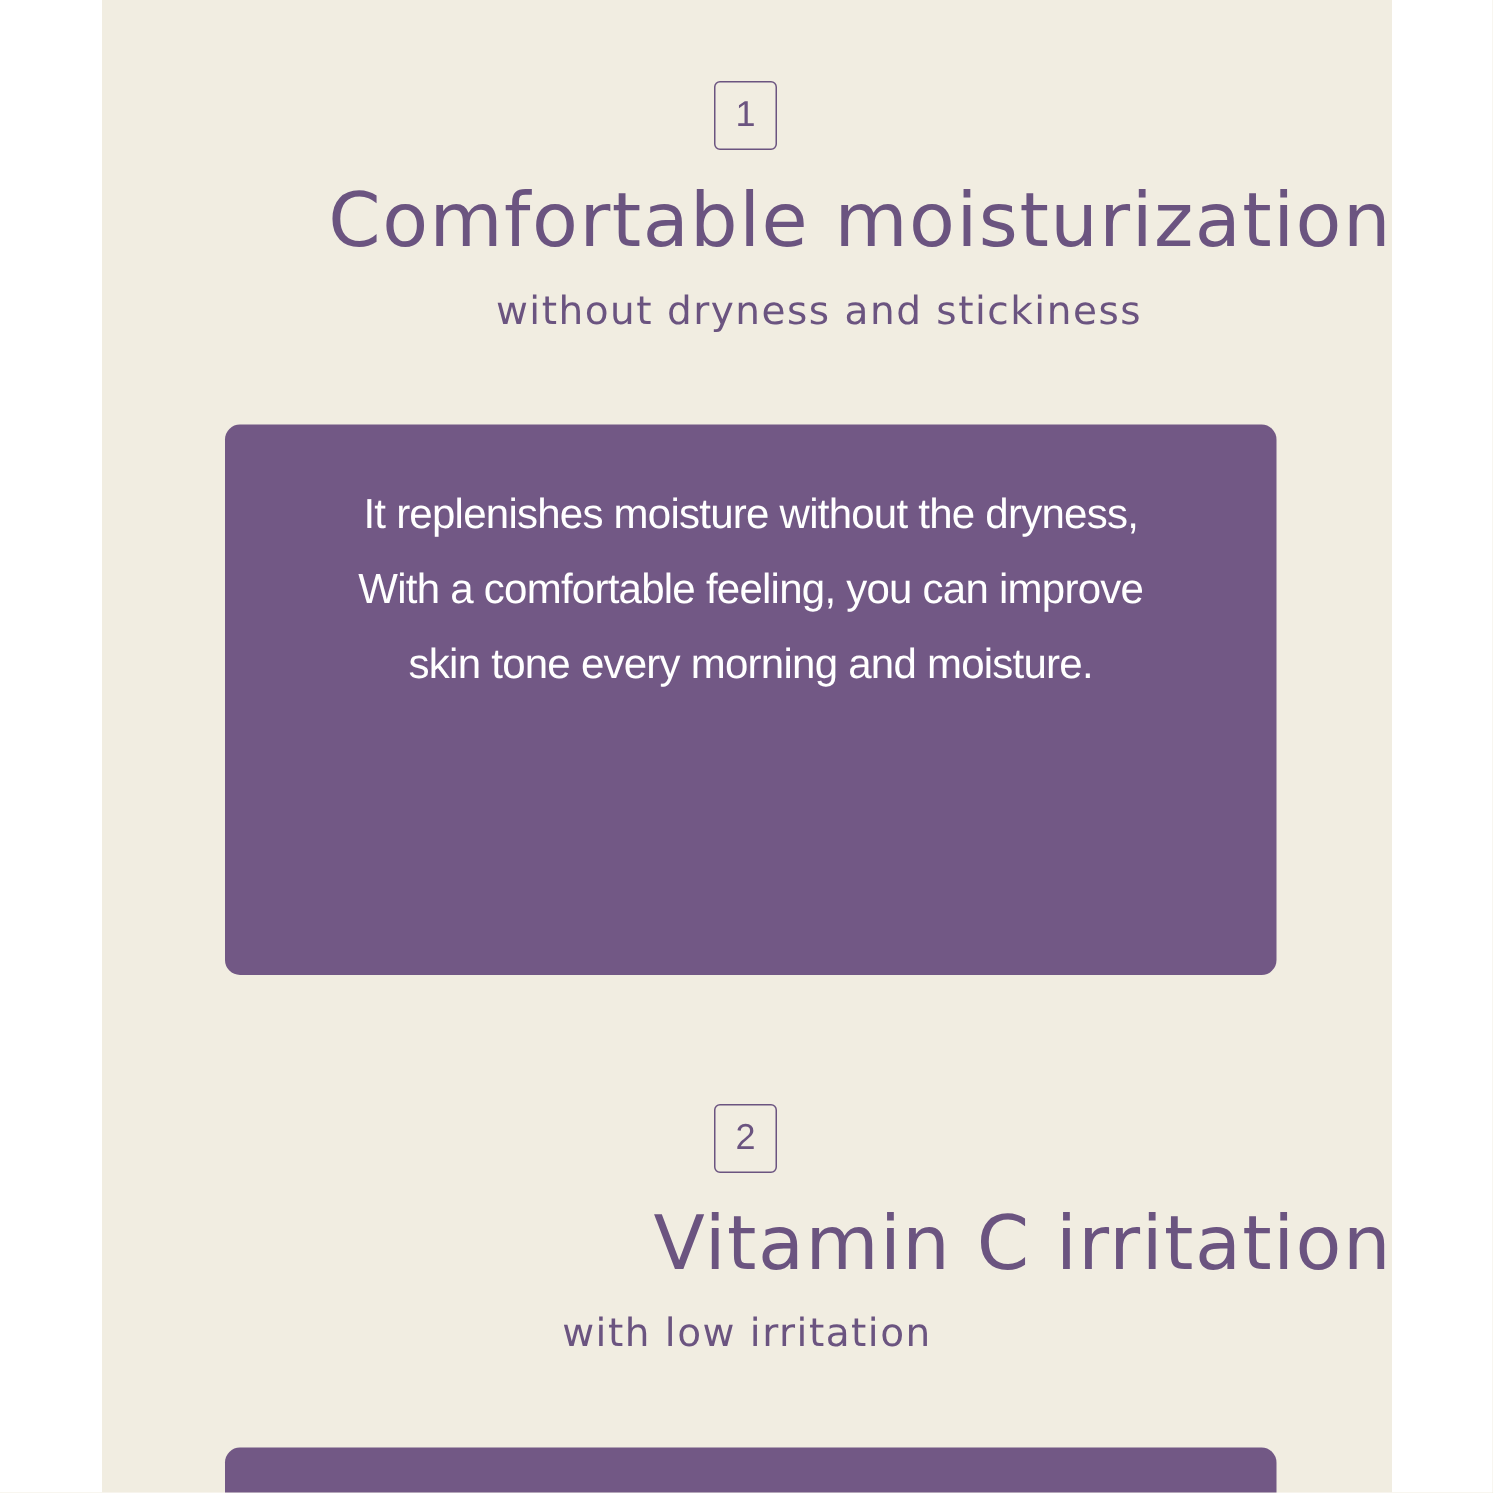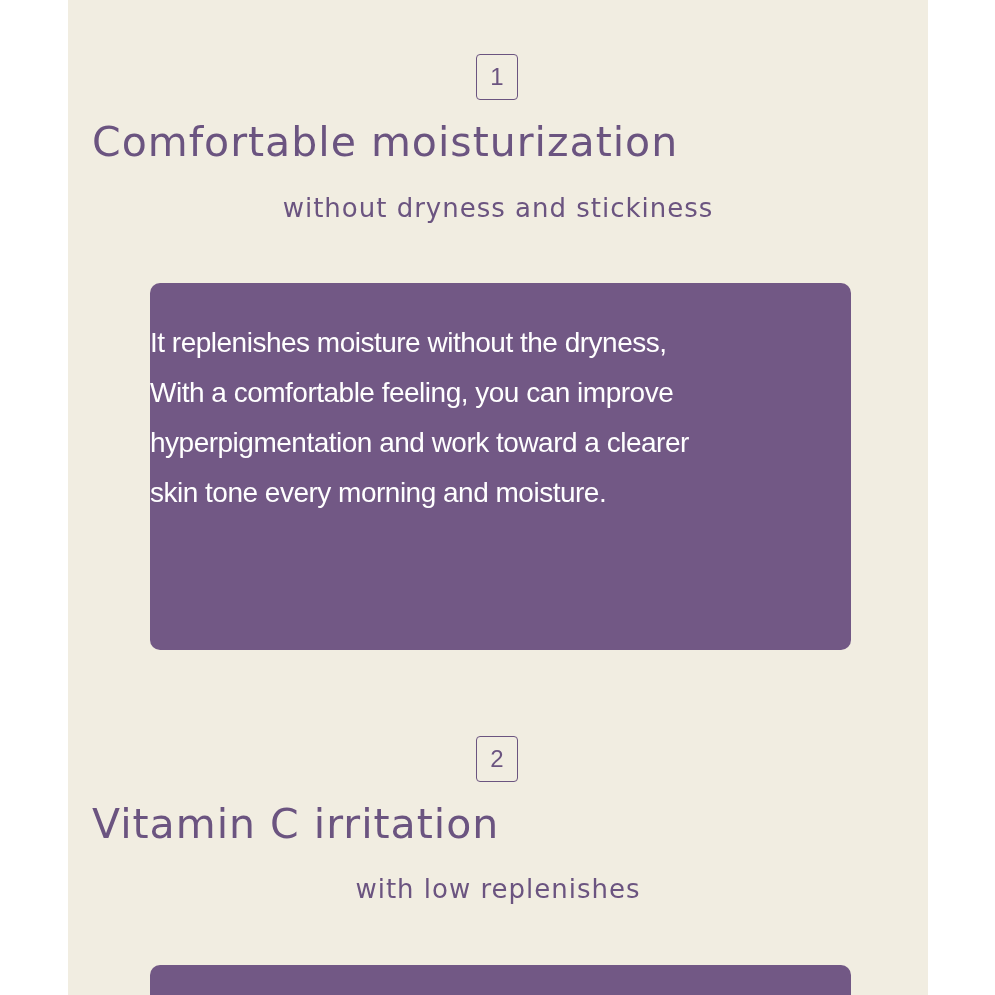--- a/index.html
+++ b/index.html
@@ -13,53 +13,52 @@
       position: absolute; left: 68px; top: 0; width: 860px; height: 995px;
       background: #f1ede1;
     }
     .num-badge {
       position: absolute; left: 408px; width: 42px; height: 46px;
       border: 1.5px solid #6b5480; border-radius: 4px; box-sizing: border-box;
       color: #6b5480; font-size: 24px; line-height: 44px; text-align: center;
       font-family: "Liberation Sans", sans-serif;
     }
     .title {
-      position: absolute; left: 0; width: 860px; text-align: left;
-      color: #6b5480; font-size: 41px; letter-spacing: 1px;
-      font-family: "DejaVu Sans", sans-serif; font-weight: normal; margin-left: 24px;
+      position: absolute; left: 0; width: 860px; text-align: right;
+      color: #6b5480; font-size: 50px; letter-spacing: 1px;
+      font-family: "DejaVu Sans", sans-serif; font-weight: normal;
     }
     .subtitle {
       position: absolute; left: 0; width: 860px; text-align: center;
       color: #6b5480; font-size: 26px; letter-spacing: 1px;
       font-family: "DejaVu Sans", sans-serif;
     }
     .card {
       position: absolute; left: 82px; width: 701px;
       background: #725885; border-radius: 10px;
-      color: #ffffff; 
+      color: #ffffff; text-align: center;
       font-family: "Liberation Sans", sans-serif;
       font-size: 28px; line-height: 50px; letter-spacing: -0.5px;
       box-sizing: border-box;
     }
     .card p { margin: 0; }
   </style>
 </head>
 <body>
 
 <div class="panel">
 
   <div class="num-badge" style="top:54px;">1</div>
   <div class="title" style="top:118px;">Comfortable moisturization</div>
-  <div class="subtitle" style="top:193px;">without dryness and stickiness</div>
+  <div class="subtitle" style="top:193px;margin-left:48px;">without dryness and stickiness</div>
 
   <div class="card" style="top:283px; height:367px; padding-top:35px;">
     <p>It replenishes moisture without the dryness,</p>
     <p>With a comfortable feeling, you can improve</p>
-    <p>hyperpigmentation and work toward a clearer</p>
     <p>skin tone every morning and moisture.</p>
   </div>
 
   <div class="num-badge" style="top:736px;">2</div>
   <div class="title" style="top:800px;">Vitamin C irritation</div>
-  <div class="subtitle" style="top:874px;">with low replenishes</div>
+  <div class="subtitle" style="top:874px;">with low irritation</div>
 
   <div class="card" style="top:965px; height:60px;"></div>
 </div>
 
 </body></html>

